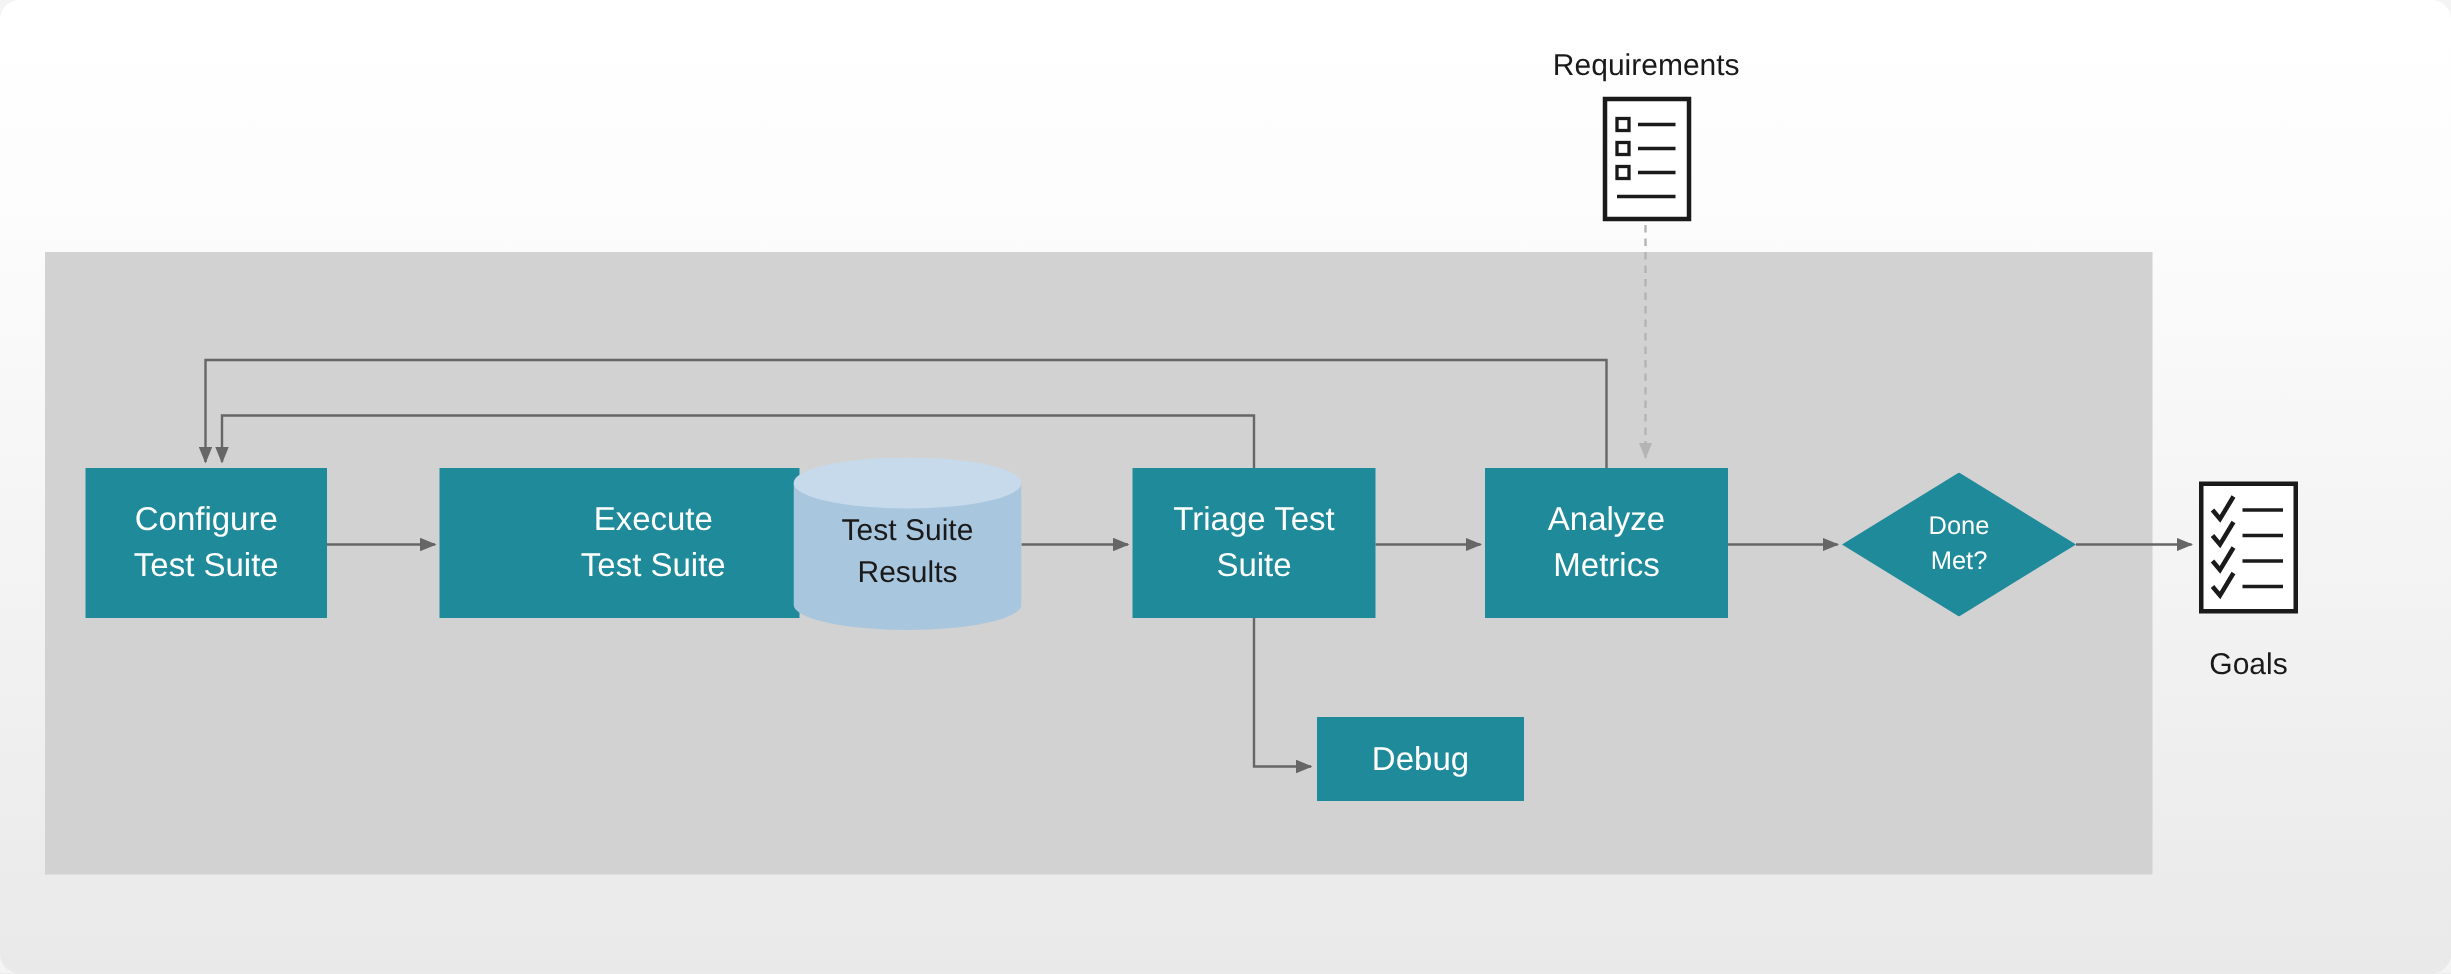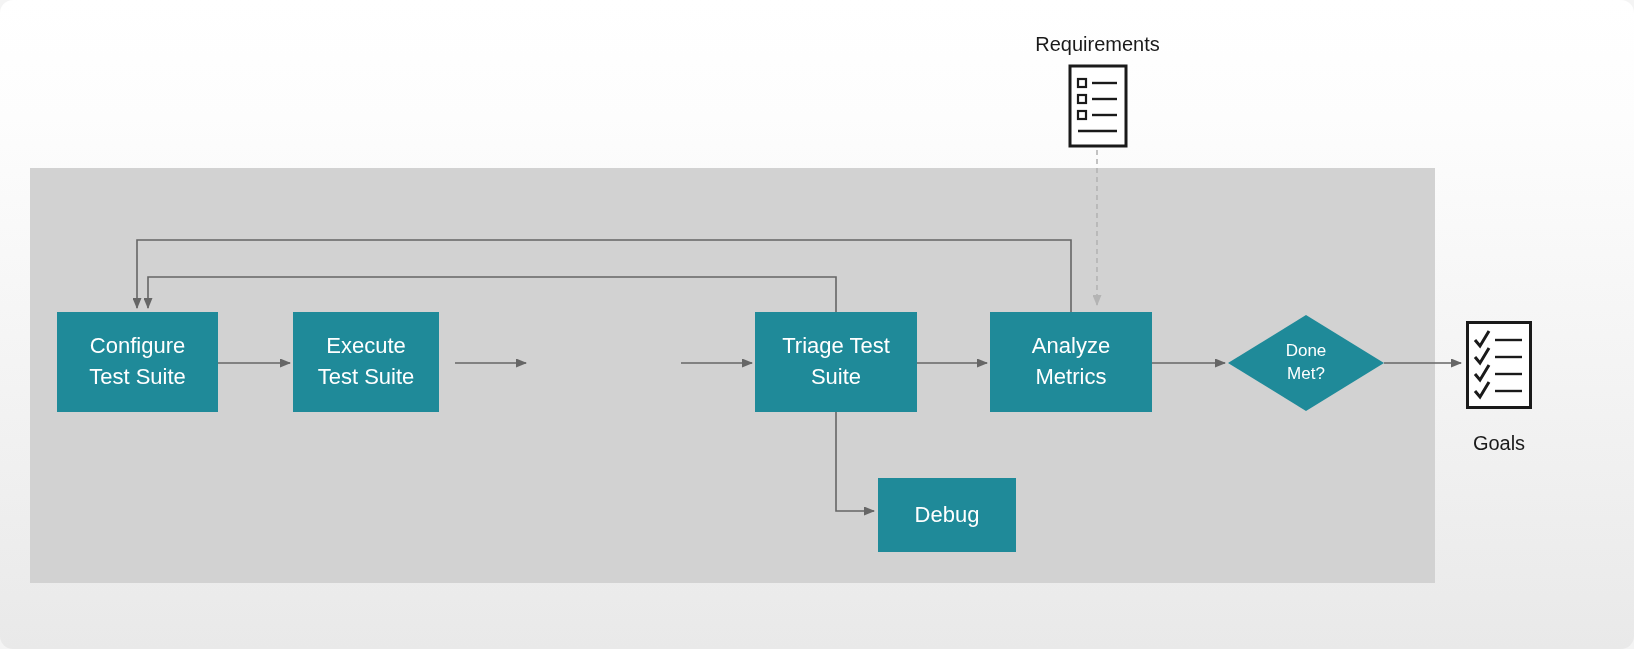--- a/index.html
+++ b/index.html
@@ -135,41 +135,48 @@
     <line class="doc-line" x1="24" y1="19" x2="49" y2="19"></line>
     <line class="doc-line" x1="24" y1="35" x2="49" y2="35"></line>
     <line class="doc-line" x1="24" y1="51" x2="49" y2="51"></line>
     <line class="doc-line" x1="10" y1="67" x2="49" y2="67"></line>
   </svg>
 
   <div class="node teal" style="left:57px; top:312px; width:161px; height:100px;">
     <span class="lbl w112">Configure Test Suite</span>
   </div>
 
-  <div class="node teal" style="left:293px; top:312px; width:146px; height:100px;">
+  <div class="node teal" style="left:293px; top:312px; width:195px; height:100px;padding-left:45px;">
     <span class="lbl w112">Execute Test Suite</span>
   </div>
 
+  <div class="node shape-node cyl" style="left:529px; top:305px; width:152px; height:115px;">
+    <svg width="152" height="115" viewBox="0 0 152 115">
+      <path class="cyl-body" d="M0,17 L0,98 A76,17 0 0 0 152,98 L152,17 Z"></path>
+      <ellipse class="cyl-top" cx="76" cy="17" rx="76" ry="17"></ellipse>
+    </svg>
+    <span class="lbl w100">Test Suite Results</span>
+  </div>
 
   <div class="node teal" style="left:755px; top:312px; width:162px; height:100px;">
     <span class="lbl w126">Triage Test Suite</span>
   </div>
 
   <div class="node teal" style="left:990px; top:312px; width:162px; height:100px;">
     <span class="lbl w112">Analyze Metrics</span>
   </div>
 
   <div class="node shape-node diamond" style="left:1228px; top:315px; width:156px; height:96px;">
     <svg width="156" height="96" viewBox="0 0 156 96">
       <polygon class="diamond-shape" points="78,0 156,48 78,96 0,48"></polygon>
     </svg>
     <span class="lbl w60">Done Met?</span>
   </div>
 
-  <div class="node teal" style="left:878px; top:478px; width:138px; height:74px;">
+  <div class="node teal" style="left:878px; top:478px; width:138px; height:56px;">
     <span class="lbl">Debug</span>
   </div>
 
   <svg class="doc-icon" style="left:1465px; top:320px;" width="68" height="90" viewBox="0 0 68 90">
     <rect class="doc-frame" x="2.5" y="2.5" width="63" height="85"></rect>
     <polyline class="doc-check" points="10,20 15,26 24,11"></polyline>
     <line class="doc-line" x1="30" y1="20" x2="57" y2="20"></line>
     <polyline class="doc-check" points="10,37 15,43 24,28"></polyline>
     <line class="doc-line" x1="30" y1="37" x2="57" y2="37"></line>
     <polyline class="doc-check" points="10,54 15,60 24,45"></polyline>

